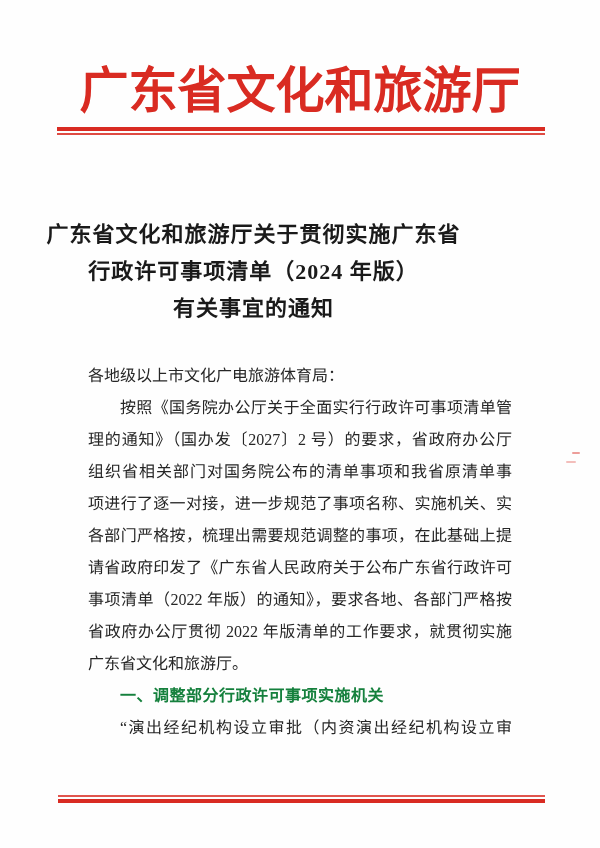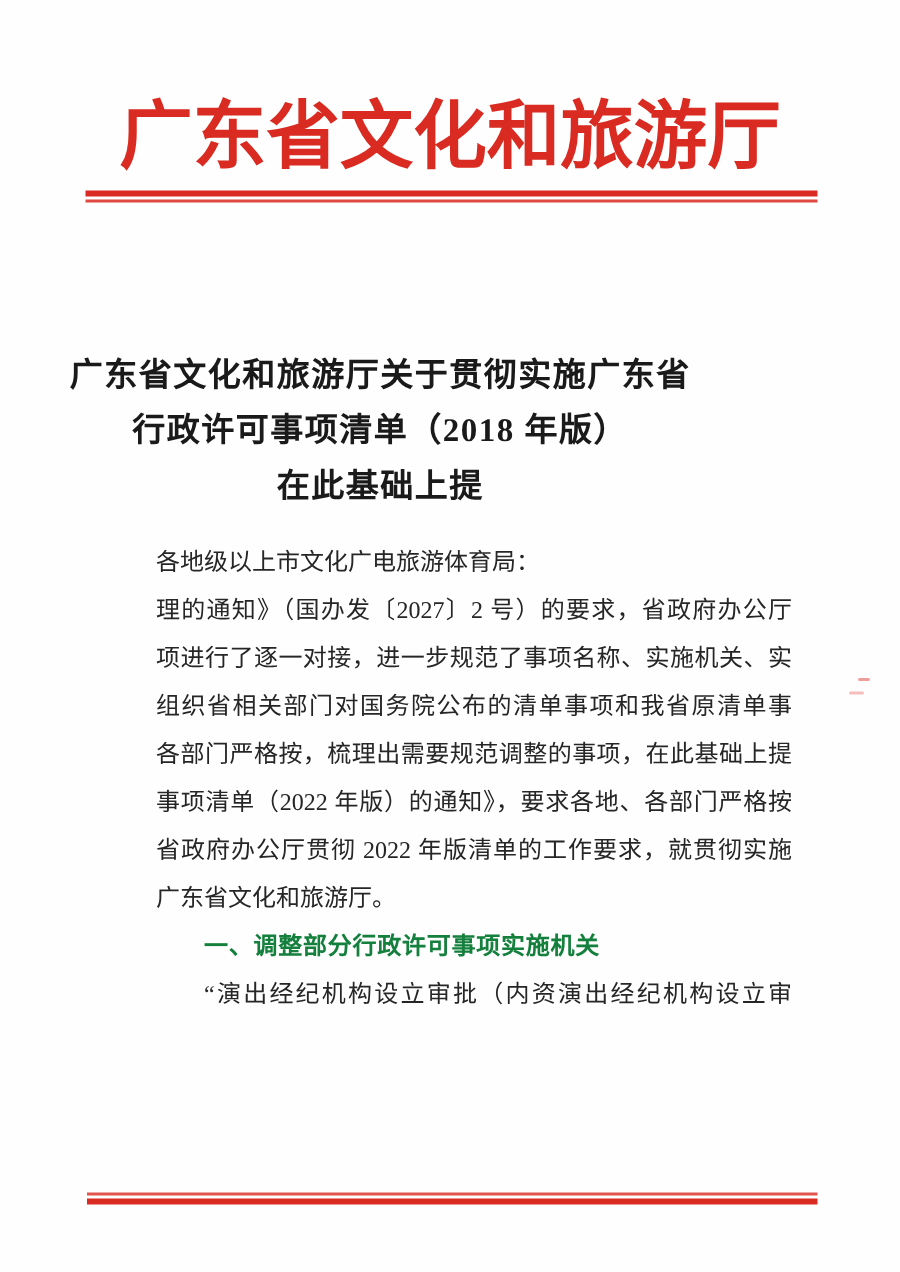--- a/index.html
+++ b/index.html
@@ -26,29 +26,29 @@
     letter-spacing:0px;
     white-space:nowrap;
     transform:scaleX(0.98);
   }
   .rule-header{position:absolute;top:127px;left:57px;width:488px;}
   .rule-header .thick{height:4px;background:var(--accent);}
   .rule-header .thin{height:2px;background:var(--accent);margin-top:2px;opacity:.85;}
 
   
   .doc-title{
-    position:absolute;top:231px;left:0;width:507px;
+    position:absolute;top:216px;left:0;width:507px;
     text-align:center;color:var(--ink);
     font-size:22px;font-weight:bold;line-height:37px;
     letter-spacing:1px;
   }
 
   
   .body-text{
-    position:absolute;top:360px;left:104px;width:424px;
+    position:absolute;top:360px;left:88px;width:424px;
     color:var(--body-ink);
     font-size:16px;line-height:32px;
   }
   .line{white-space:nowrap;}
   .line.fill{
     white-space:normal;
     text-align:justify;
     text-align-last:justify;
     text-justify:inter-character;
   }
@@ -76,30 +76,32 @@
 
   <div class="letterhead">广东省文化和旅游厅</div>
 
   <div class="rule-header">
     <div class="thick"></div>
     <div class="thin"></div>
   </div>
 
   <div class="doc-title">
     <div>广东省文化和旅游厅关于贯彻实施广东省</div>
-    <div>行政许可事项清单（2018 年版）</div>
-    <div>在此基础上提</div>
+    <div>行政许可事项清单（2024 年版）</div>
+    <div>有关事宜的通知</div>
   </div>
 
   <div class="body-text">
     <div class="line">各地级以上市文化广电旅游体育局：</div>
+    <div class="line fill indent">按照《国务院办公厅关于全面实行行政许可事项清单管</div>
     <div class="line fill">理的通知》（国办发〔2027〕2 号）的要求，省政府办公厅</div>
+    <div class="line fill">组织省相关部门对国务院公布的清单事项和我省原清单事</div>
     <div class="line fill">项进行了逐一对接，进一步规范了事项名称、实施机关、实</div>
-    <div class="line fill">组织省相关部门对国务院公布的清单事项和我省原清单事</div>
     <div class="line fill">各部门严格按，梳理出需要规范调整的事项，在此基础上提</div>
+    <div class="line fill">请省政府印发了《广东省人民政府关于公布广东省行政许可</div>
     <div class="line fill">事项清单（2022 年版）的通知》，要求各地、各部门严格按</div>
     <div class="line fill">省政府办公厅贯彻 2022 年版清单的工作要求，就贯彻实施</div>
     <div class="line">广东省文化和旅游厅。</div>
     <div class="line heading indent">一、调整部分行政许可事项实施机关</div>
     <div class="line fill indent">“演出经纪机构设立审批（内资演出经纪机构设立审</div>
   </div>
 
   <div class="rule-footer">
     <div class="thin"></div>
     <div class="thick"></div>

